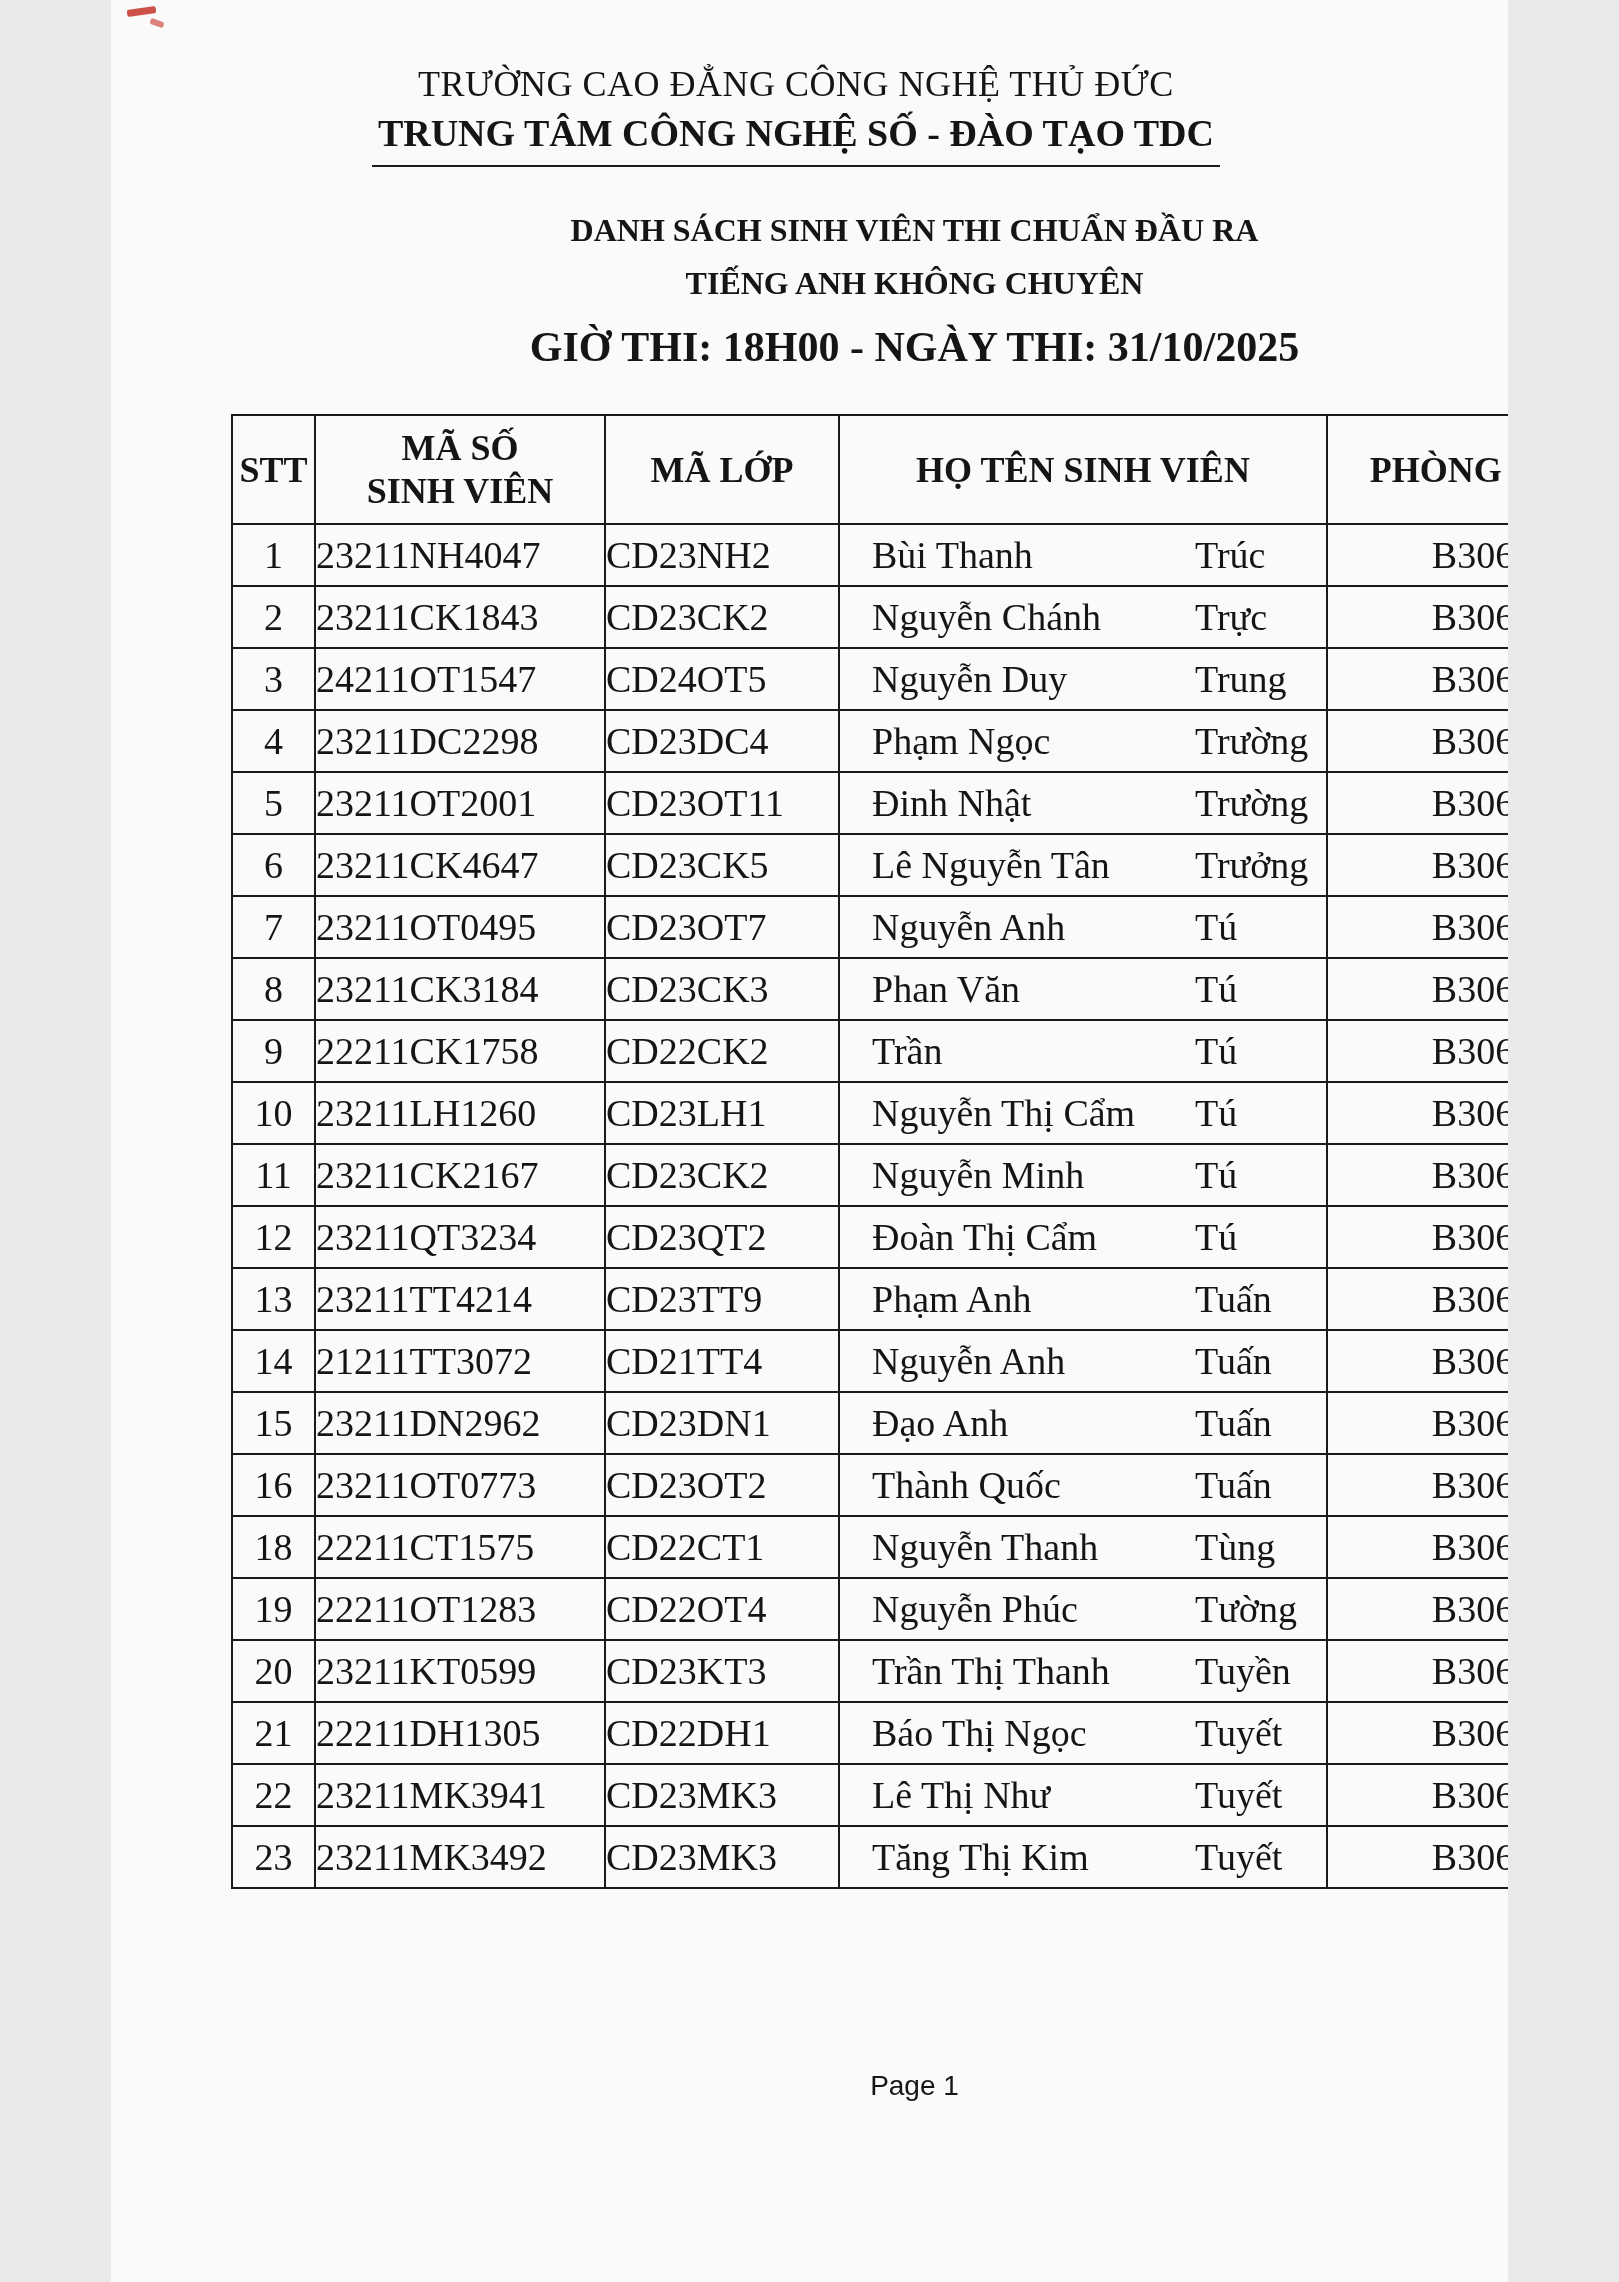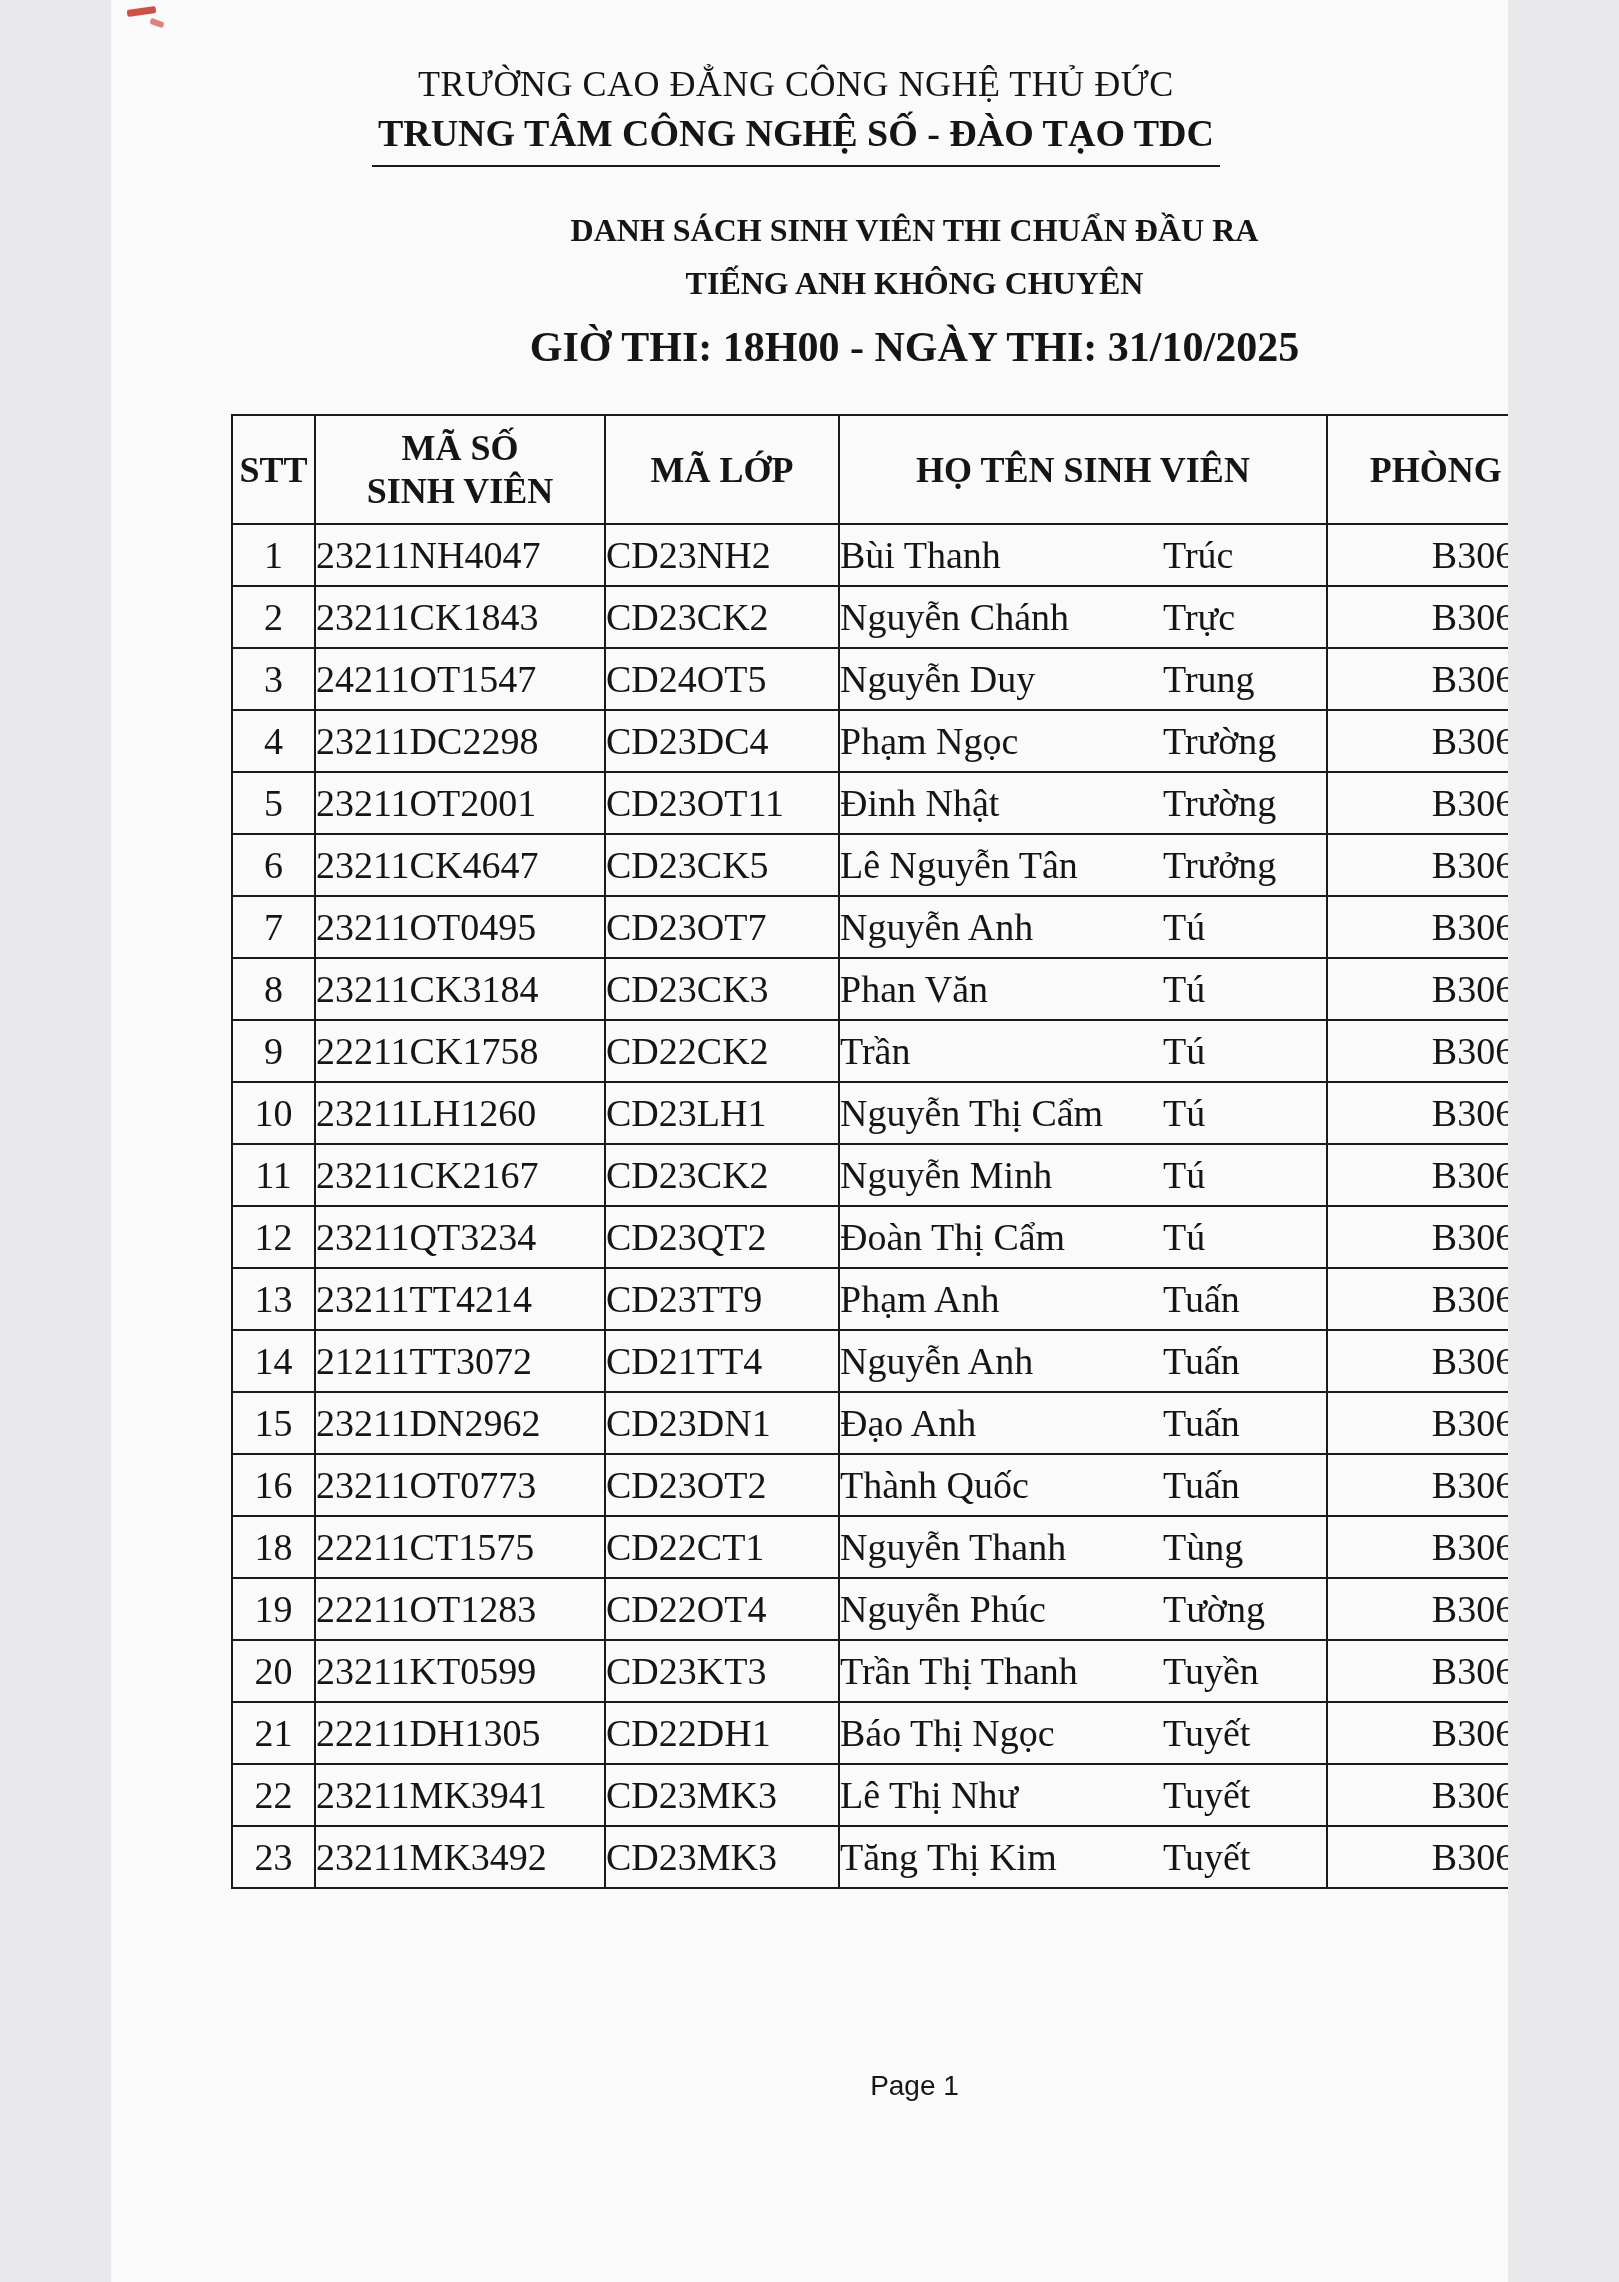--- a/index.html
+++ b/index.html
@@ -76,21 +76,21 @@
     height:60px;
     font-size:38px;
     vertical-align:middle;
     white-space:nowrap;
   }
   td.cell-stt{text-align:center;}
   td.cell-mssv{padding-left:15.7px;}
   td.cell-lop{padding-left:11.8px;}
   td.cell-name{padding-left:9.8px;}
   td.cell-room{text-align:center;}
-  .name-wrap{display:flex;align-items:baseline;}
+  .name-wrap{display:flex;align-items:baseline;margin-left:32px;}
   .name-ho{display:inline-block;width:323px;flex:none;}
   .name-ten{flex:1;}
 
   .footer{
     position:absolute;
     left:0;top:2070px;
     width:1607px;
     text-align:center;
     font-size:28px;
     font-family:"Liberation Sans","DejaVu Sans",sans-serif;

